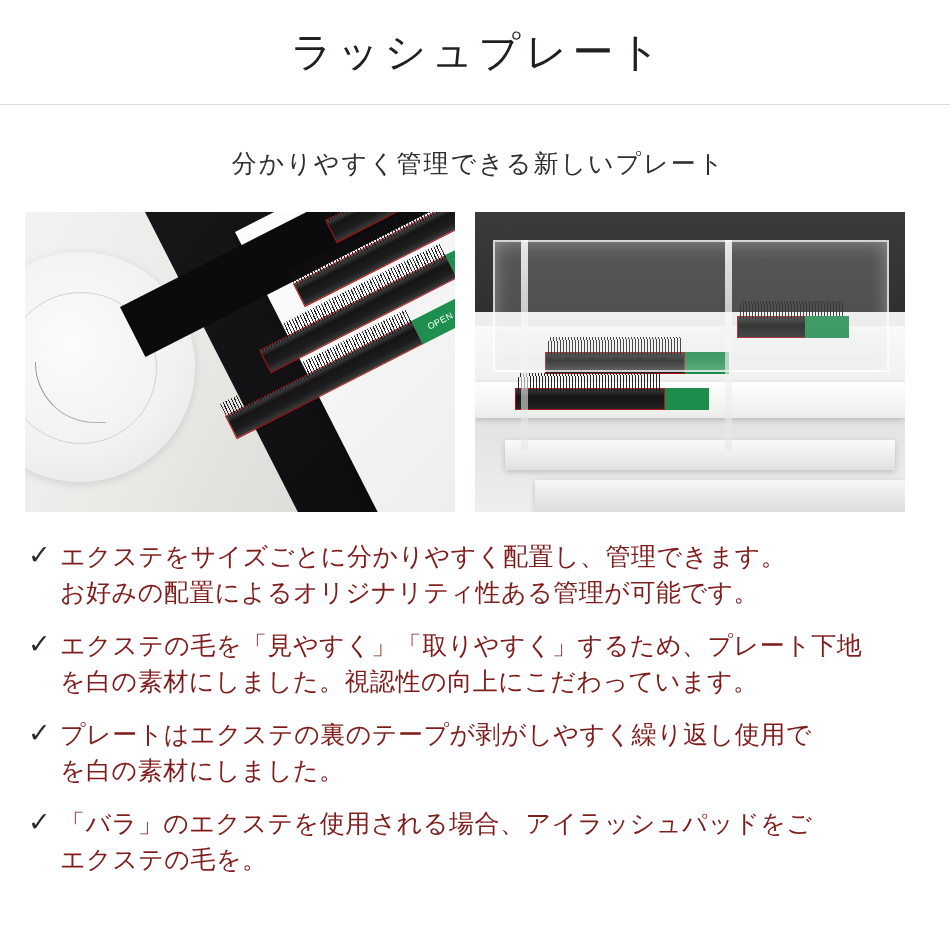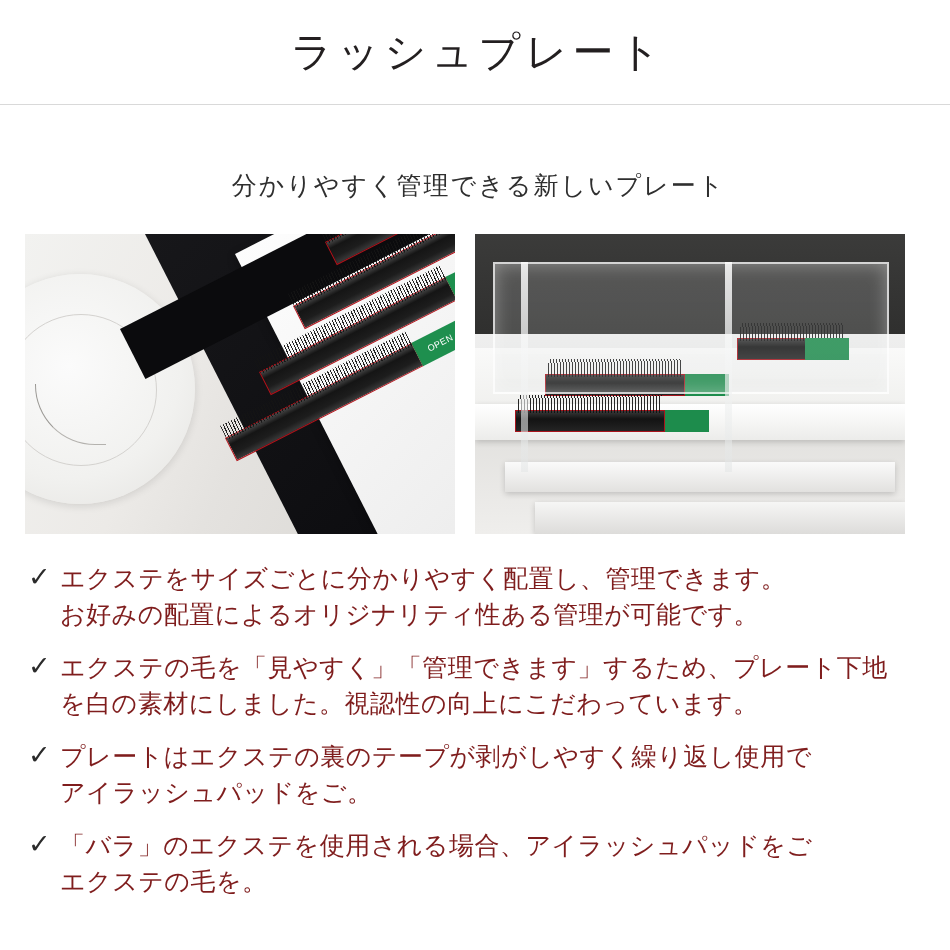--- a/index.html
+++ b/index.html
@@ -42,21 +42,21 @@
     background: #d9d9d9;
     width: 950px;
   }
 
   
   .subtitle {
     text-align: center;
     font-size: 25px;
     letter-spacing: 2px;
     color: #2f2f2f;
-    margin-top: 68px;
+    margin-top: 46px;
     line-height: 1;
     padding-left: 7px;
   }
 
   
   .photos {
     display: flex;
     gap: 20px;
     padding: 0 25px;
     margin-top: 36px;
@@ -314,28 +314,28 @@
   <div class="bullets">
 
     <div class="bullet">
       <div class="check">✓</div>
       <div class="btext">エクステをサイズごとに分かりやすく配置し、管理できます。
 お好みの配置によるオリジナリティ性ある管理が可能です。</div>
     </div>
 
     <div class="bullet">
       <div class="check">✓</div>
-      <div class="btext">エクステの毛を「見やすく」「管理できます」するため、プレート下地
+      <div class="btext">エクステの毛を「見やすく」「取りやすく」するため、プレート下地
 を白の素材にしました。視認性の向上にこだわっています。</div>
     </div>
 
     <div class="bullet">
       <div class="check">✓</div>
       <div class="btext">プレートはエクステの裏のテープが剥がしやすく繰り返し使用で
-アイラッシュパッドをご。</div>
+を白の素材にしました。</div>
     </div>
 
     <div class="bullet">
       <div class="check">✓</div>
       <div class="btext">「バラ」のエクステを使用される場合、アイラッシュパッドをご
 エクステの毛を。</div>
     </div>
 
   </div>
 

